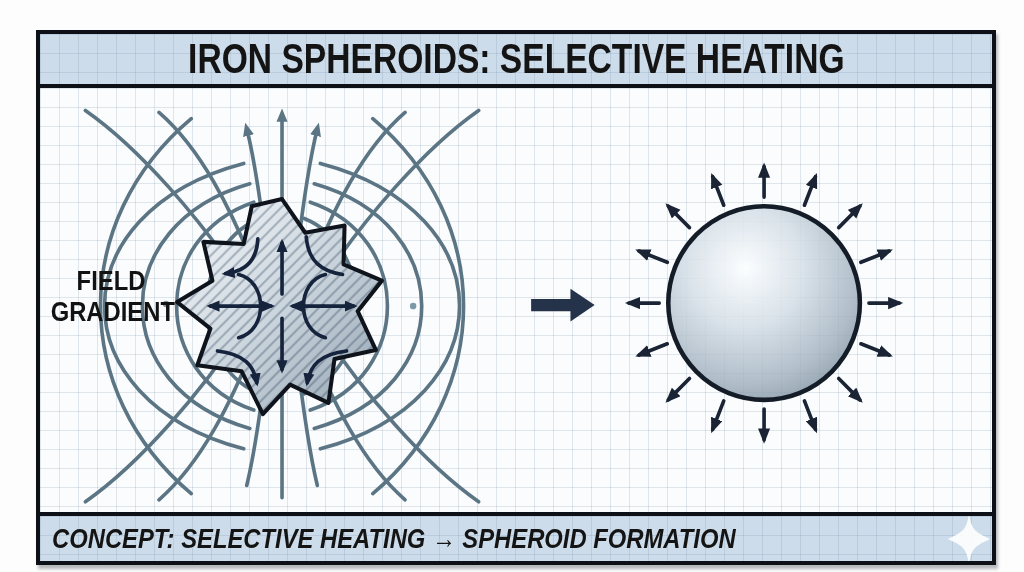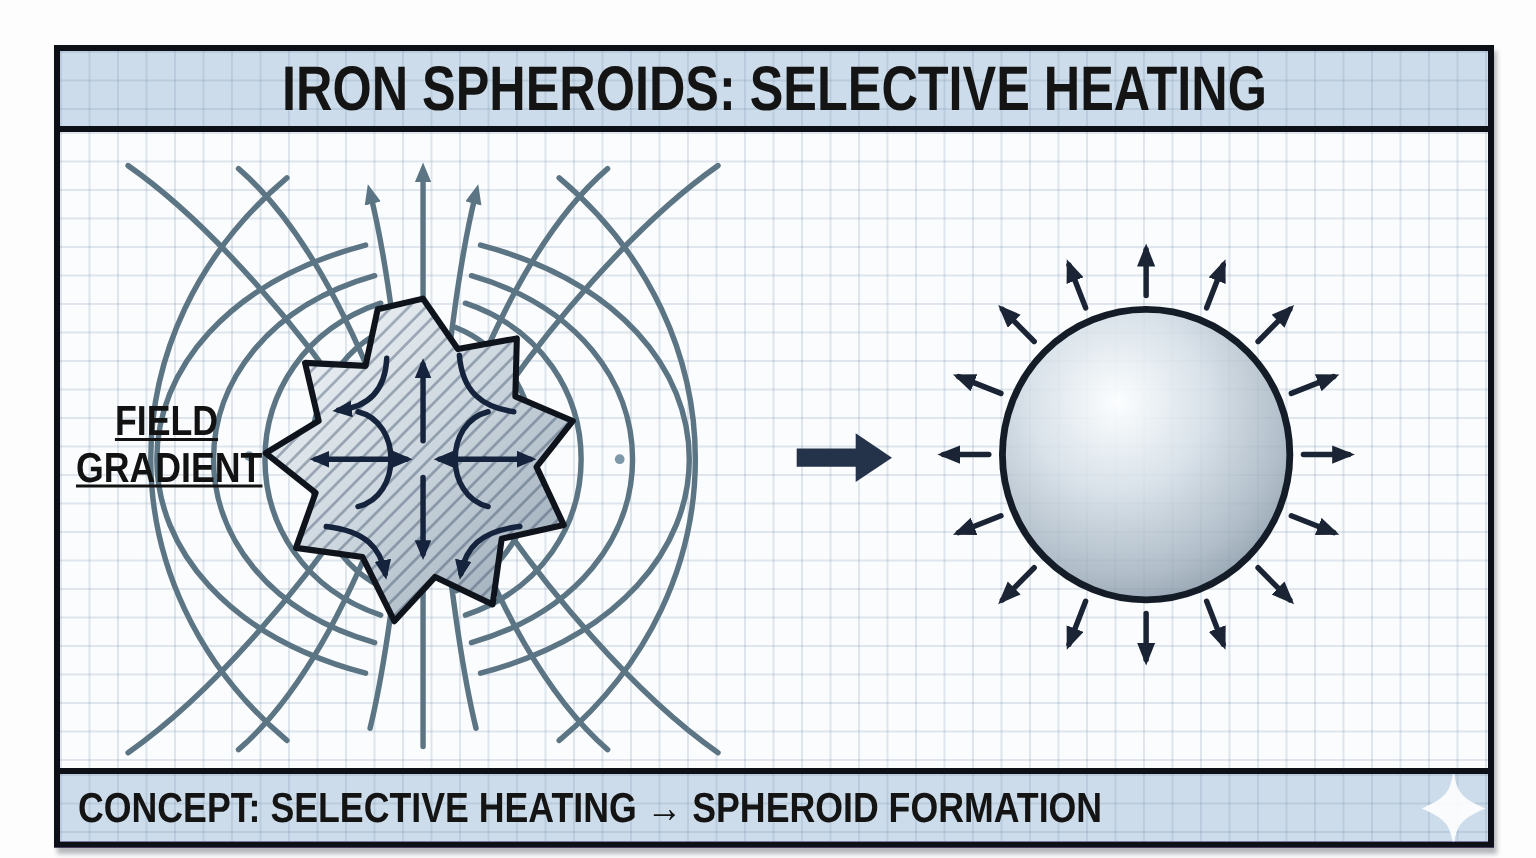--- a/index.html
+++ b/index.html
@@ -12,27 +12,27 @@
       linear-gradient(rgba(106,138,168,0.20) 1px, transparent 1px),
       linear-gradient(90deg, rgba(106,138,168,0.20) 1px, transparent 1px);
       background-size:19px 19px;}
   .titlebar{height:50px;background-color:#cddcea;border-bottom:4px solid #0d1117;
             text-align:center;line-height:50px;overflow:hidden;}
   .titlebar .t{display:inline-block;transform:scaleX(0.80);transform-origin:center;
                font-weight:bold;font-size:42px;color:#141414;letter-spacing:0px;white-space:nowrap;}
   .main{flex:1;position:relative;background-color:#fbfcfd;overflow:hidden;}
   .main svg{position:absolute;left:0;top:0;width:100%;height:100%;}
   .caption{height:45px;background-color:#cddcea;border-top:4px solid #0d1117;
-           position:relative;overflow:hidden;line-height:45px;}
+           position:relative;overflow:hidden;line-height:45px;font-style:italic;}
   .caption .t{display:inline-block;transform:scaleX(0.85);transform-origin:left center;
               font-weight:bold;font-size:28px;color:#141414;margin-left:12px;white-space:nowrap;}
   .diagram-label{position:absolute;text-align:center;color:#121212;font-weight:bold;
                  font-size:28px;line-height:31px;}
   .diagram-label span{display:block;transform:scaleX(0.85);transform-origin:center;white-space:nowrap;}
-  #field-gradient-label{left:0px;top:177px;width:142px;text-decoration:underline;}
+  #field-gradient-label{left:0px;top:177px;width:142px;}
   #local-heating-label{left:350px;top:161px;width:142px;}
   .sparkle{position:absolute;right:-4px;top:-4px;width:54px;height:54px;}
 </style>
 </head>
 <body>
 
 <div class="frame">
 
   <div class="titlebar grid">
     <span class="t">IRON SPHEROIDS: SELECTIVE HEATING</span>

